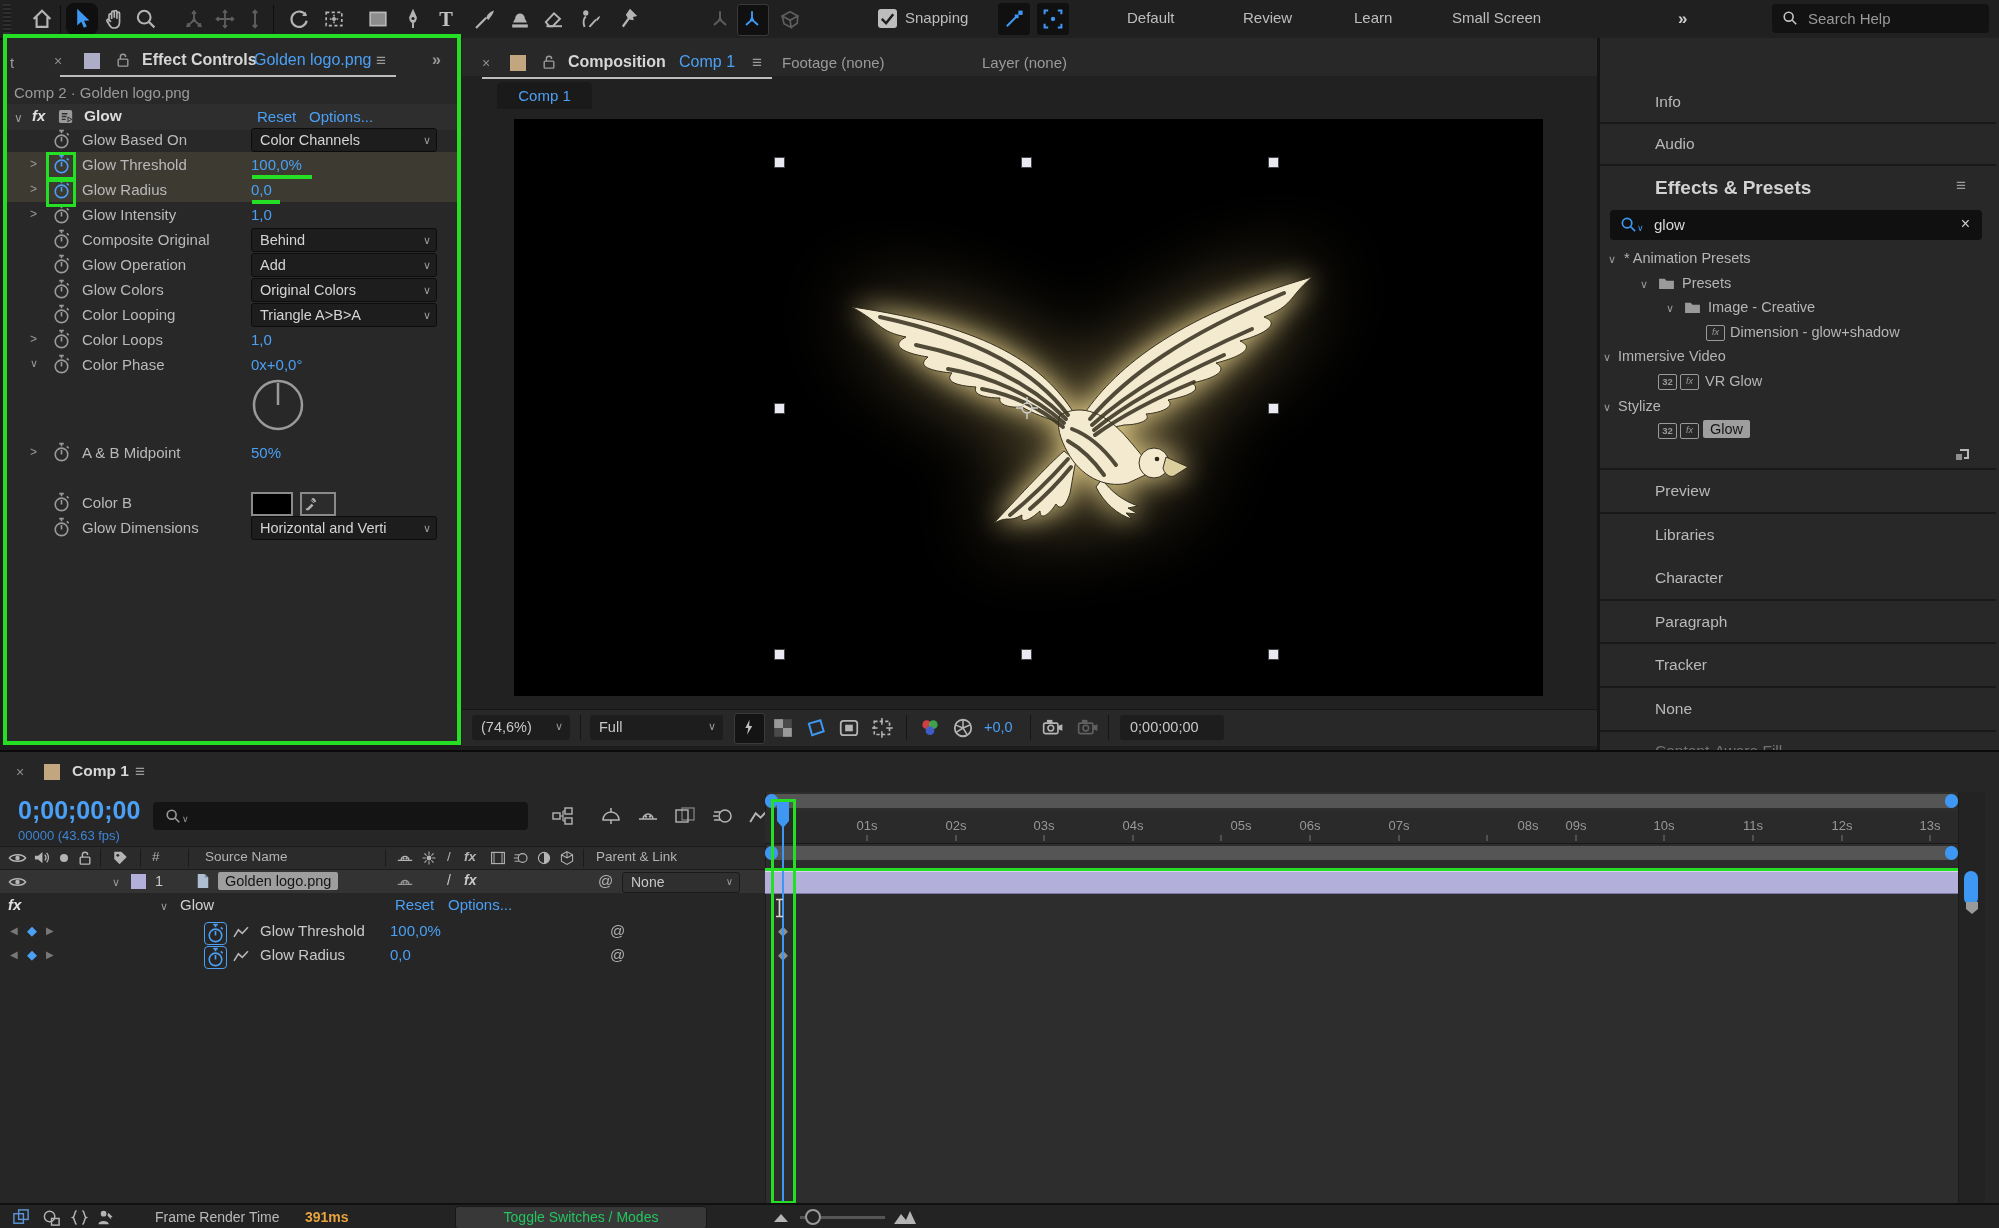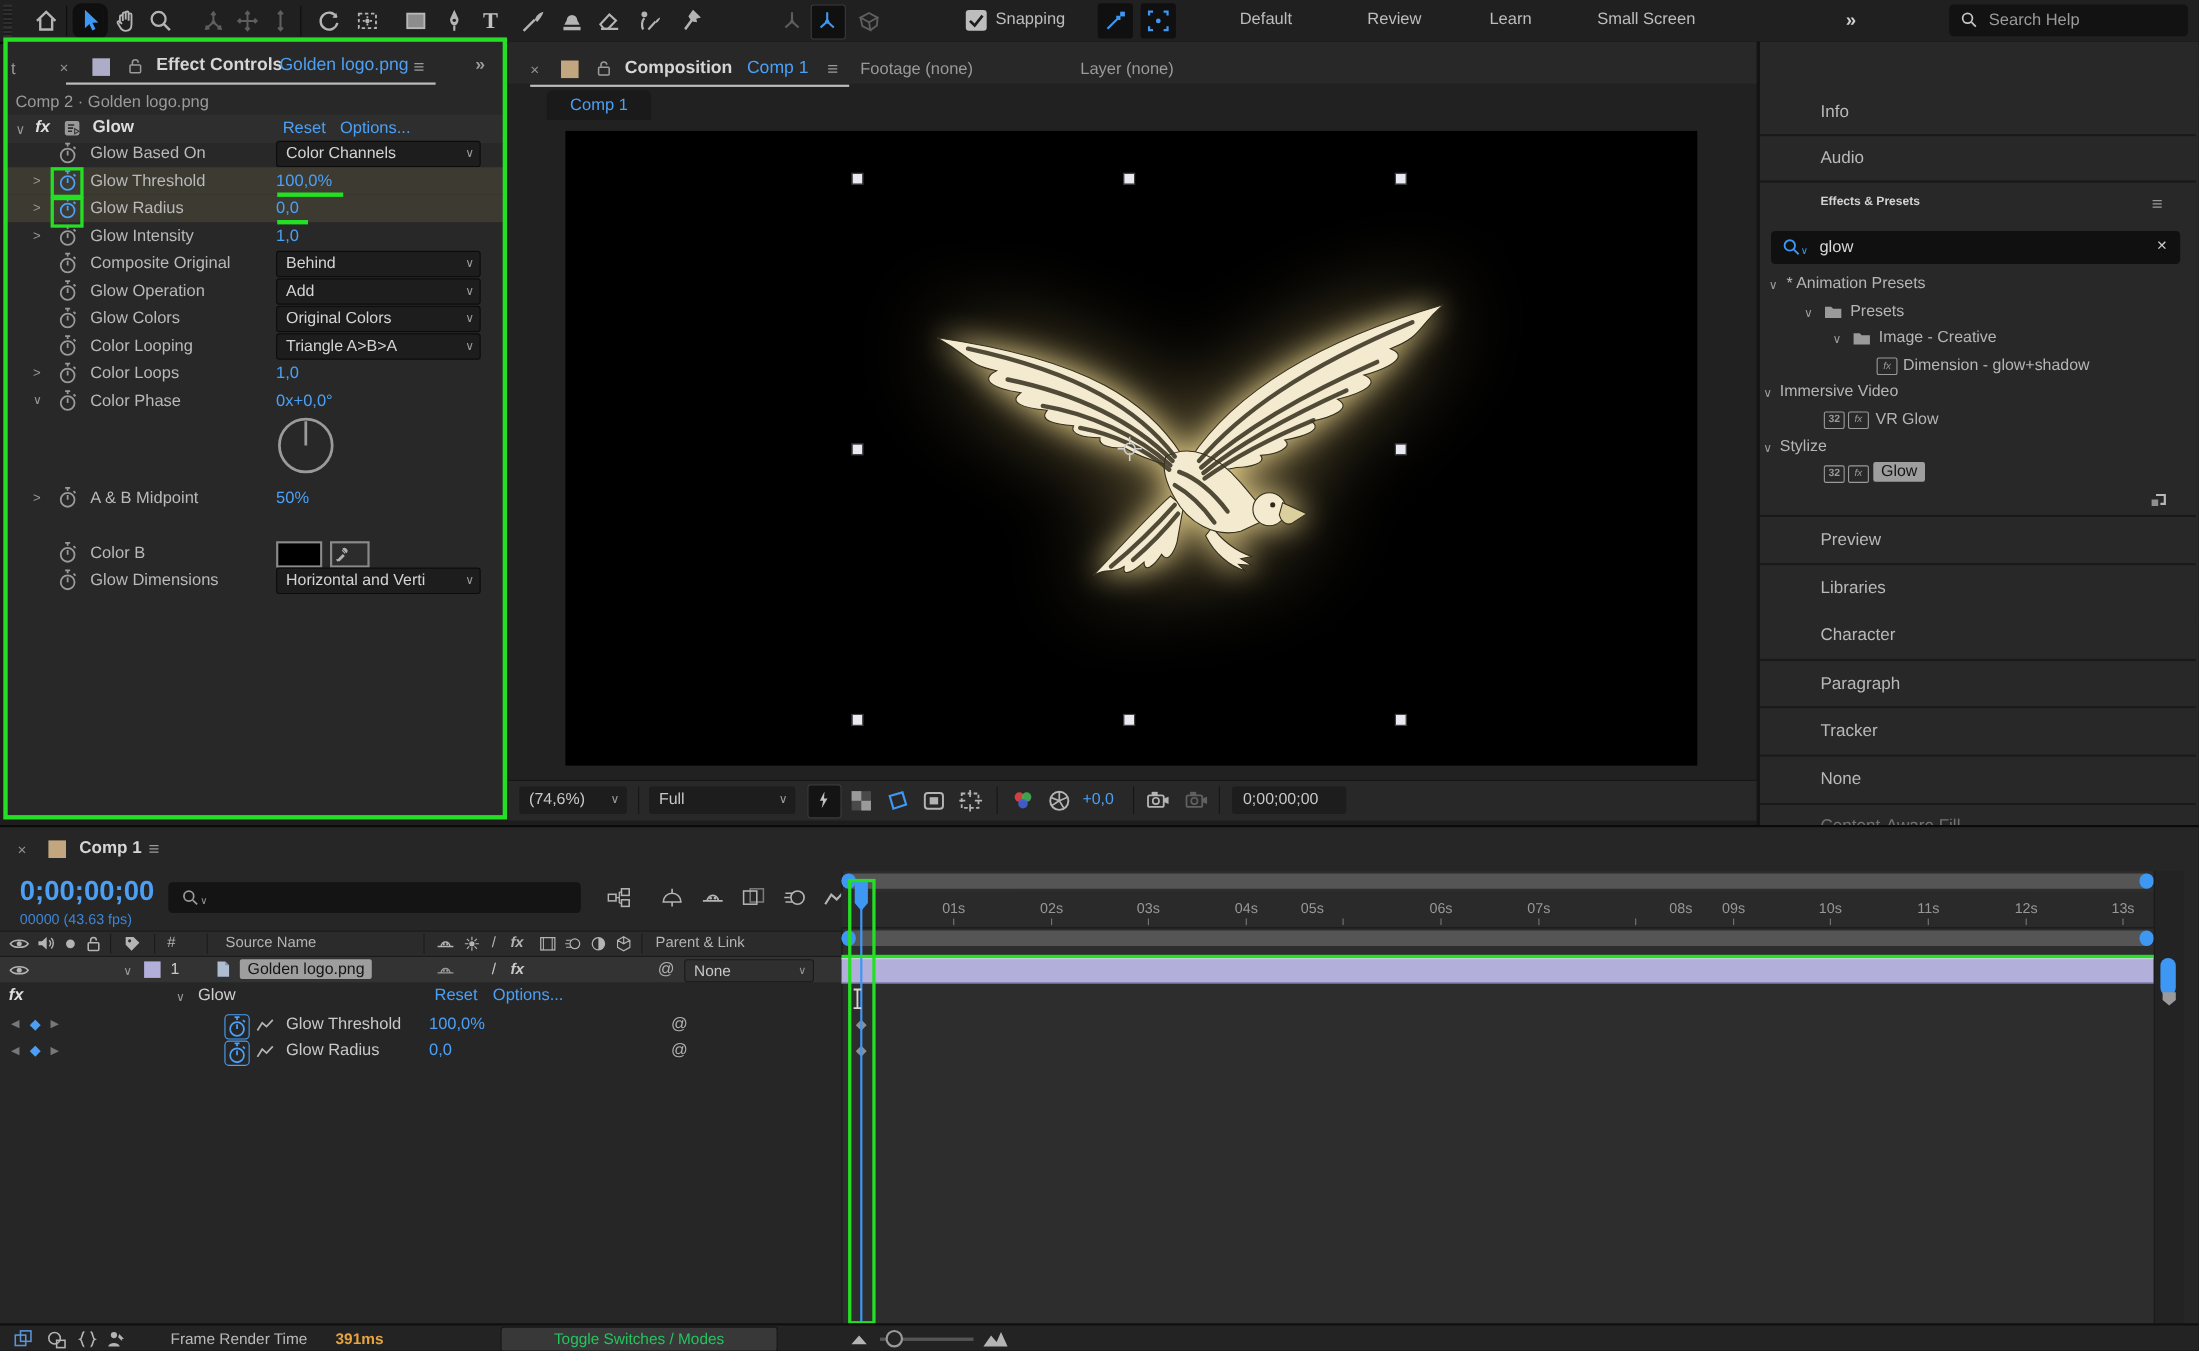--- a/index.html
+++ b/index.html
@@ -531,21 +531,21 @@
 
   <div class="sb-row" style="top:82px;height:42px">
       <span class="sb-lbl" style="top:11px">Info</span>
     </div>
   <div class="sb-row" style="top:124px;height:42px">
       <span class="sb-lbl" style="top:11px">Audio</span>
     </div>
 
   <div class="abs" style="left:1600px;top:166px;width:396px;height:42px">
     <span class="sb-lbl abs" style="left:1655px;top:177px;position:fixed"></span>
-    <span class="abs" style="left:55px;top:11px;font-size:11px;color:#d2d2d2;font-weight:bold">Effects &amp; Presets</span>
+    <span class="abs" style="left:55px;top:11px;font-size:19px;color:#d2d2d2;font-weight:bold">Effects &amp; Presets</span>
     <span class="abs menu-ic" style="right:30px;top:10px;font-size:17px">≡</span>
   </div>
 
   <div class="abs" style="left:1610px;top:210px;width:372px;height:30px;background:#101010;border-radius:4px">
     <svg viewBox="0 0 18 18" style="width:17px;height:17px;position:absolute;left:10px;top:6px;color:#3e97f2">
         <use href="#mag"></use>
       </svg>
     <span class="abs" style="left:27px;top:13px;color:#3e97f2;font-size:9px">∨</span>
     <span class="abs white" style="left:44px;top:6px;font-size:15px">glow</span>
     <span class="abs" style="right:12px;top:5px;font-size:16px;color:#cfcfcf">×</span>
@@ -784,21 +784,21 @@
     </div>
     <div class="abs" style="left:765px;top:59px;width:1193px;height:32px;background:#2a2a2a;border-bottom:1px solid #191919">
       <span class="ruler-lbl" style="left:102px">01s</span>
         <div class="ruler-tick" style="left:102px"></div>
       <span class="ruler-lbl" style="left:191px">02s</span>
         <div class="ruler-tick" style="left:191px"></div>
       <span class="ruler-lbl" style="left:279px">03s</span>
         <div class="ruler-tick" style="left:279px"></div>
       <span class="ruler-lbl" style="left:368px">04s</span>
         <div class="ruler-tick" style="left:368px"></div>
-      <span class="ruler-lbl" style="left:428px">05s</span>
+      <span class="ruler-lbl" style="left:476px">05s</span>
         <div class="ruler-tick" style="left:456px"></div>
       <span class="ruler-lbl" style="left:545px">06s</span>
         <div class="ruler-tick" style="left:545px"></div>
       <span class="ruler-lbl" style="left:634px">07s</span>
         <div class="ruler-tick" style="left:634px"></div>
       <span class="ruler-lbl" style="left:763px">08s</span>
         <div class="ruler-tick" style="left:722px"></div>
       <span class="ruler-lbl" style="left:811px">09s</span>
         <div class="ruler-tick" style="left:811px"></div>
       <span class="ruler-lbl" style="left:899px">10s</span>

